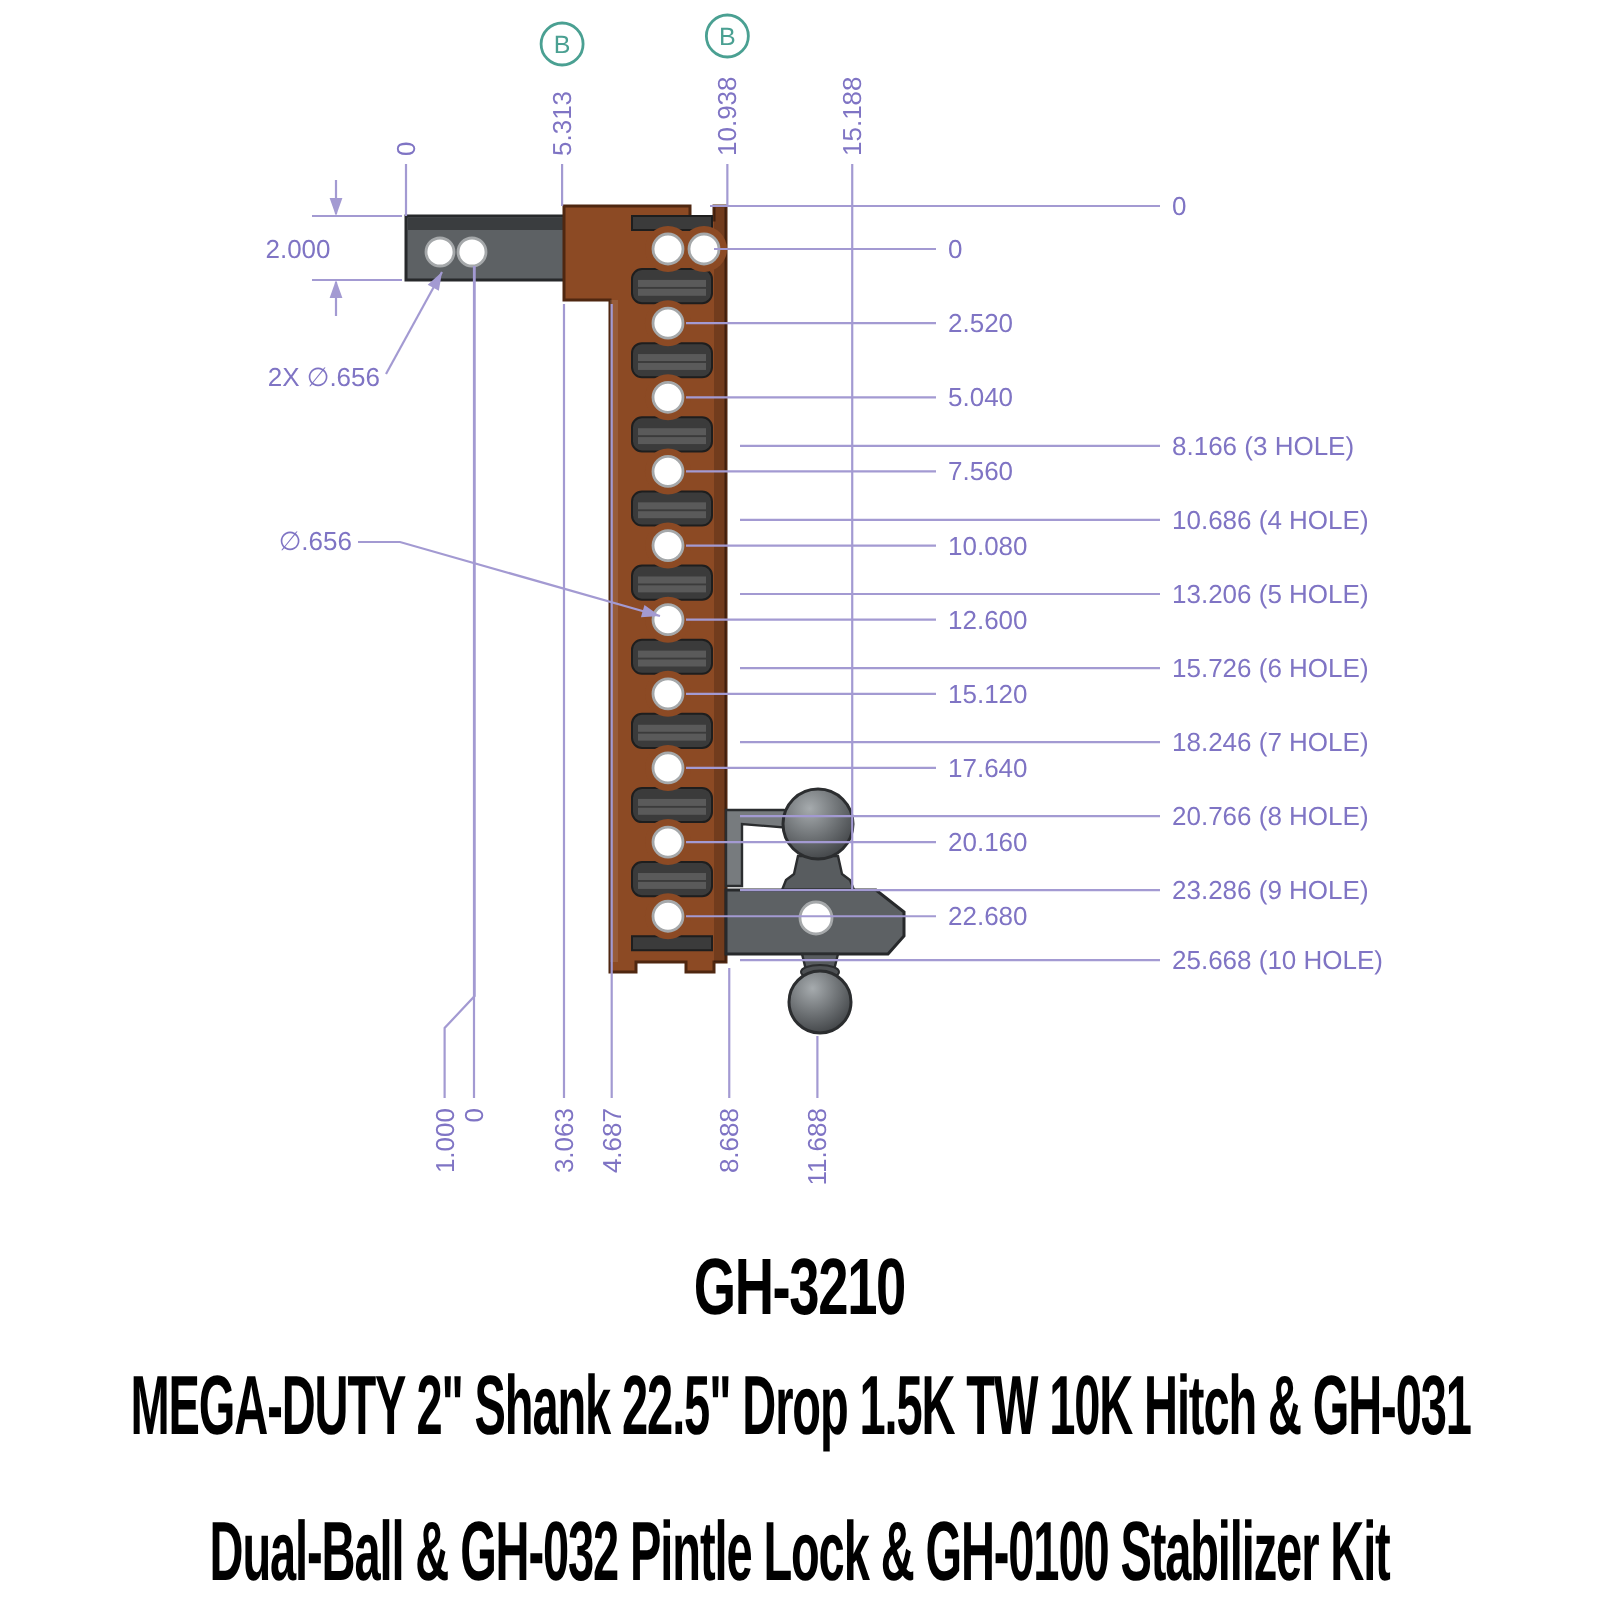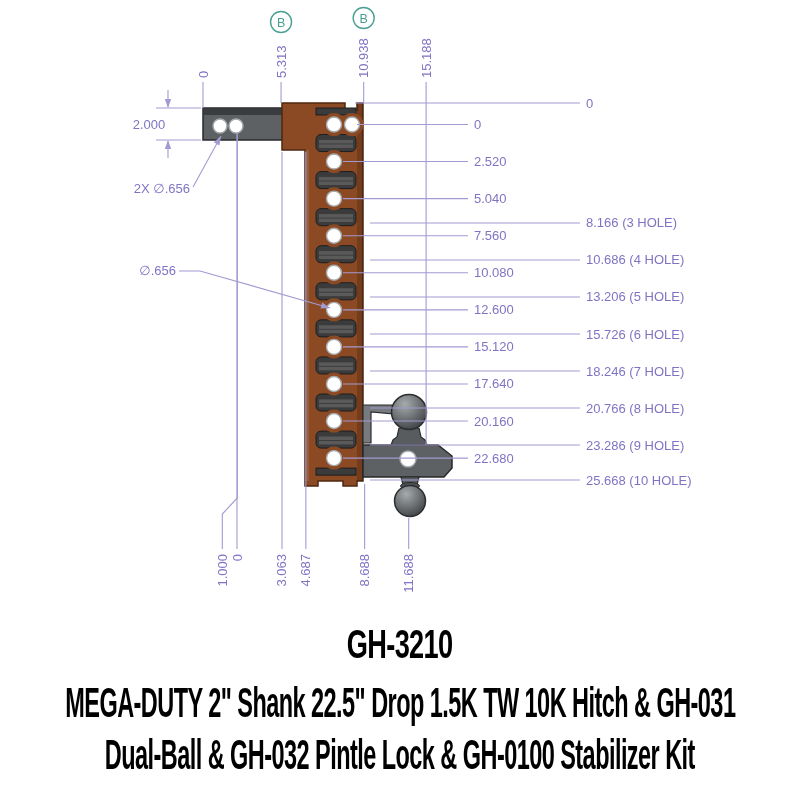--- a/index.html
+++ b/index.html
@@ -197,16 +197,16 @@
     </g>
 </svg>
 
 <div class="caption">
   <div class="cap-line" style="margin-top:16px;">
       <span class="cap-title">GH-3210</span>
     </div>
   <div class="cap-line" style="margin-top:12px;">
       <span class="cap-sub">MEGA-DUTY 2" Shank 22.5" Drop 1.5K TW 10K Hitch &amp; GH-031</span>
     </div>
-  <div class="cap-line" style="margin-top:4px;">
+  <div class="cap-line" style="margin-top:25px;">
       <span class="cap-sub">Dual-Ball &amp; GH-032 Pintle Lock &amp; GH-0100 Stabilizer Kit</span>
     </div>
 </div>
 
 </body></html>

